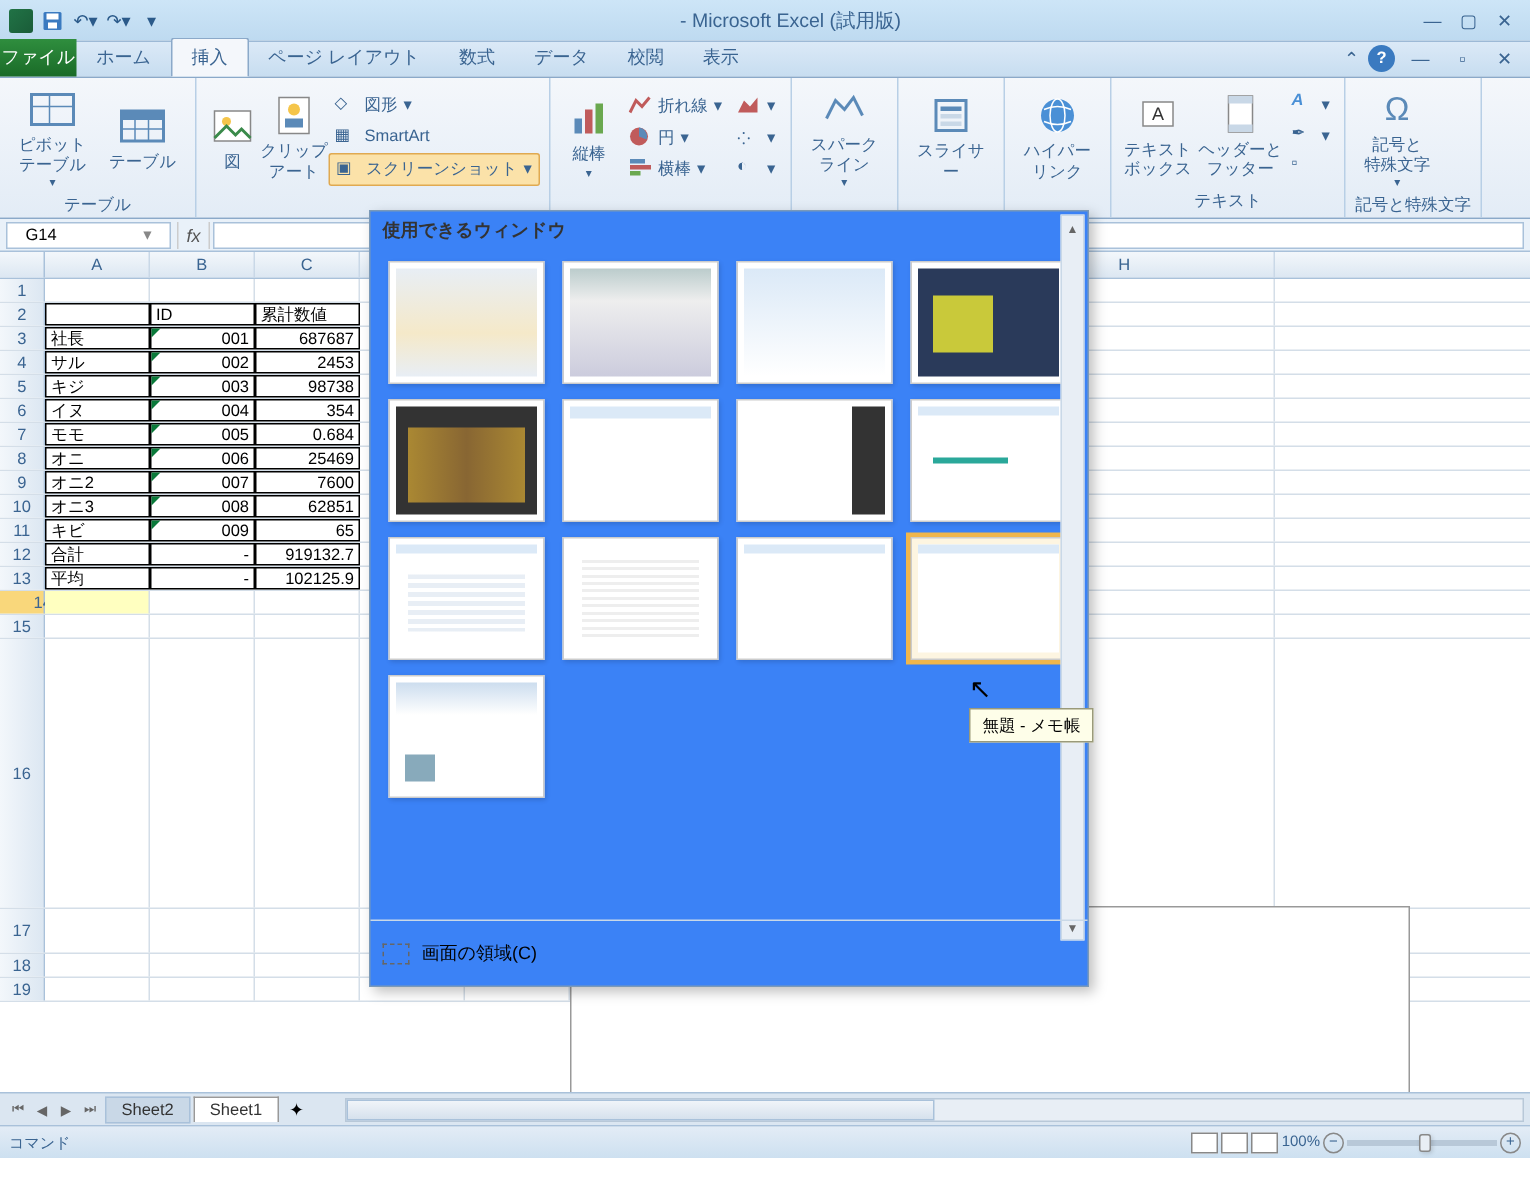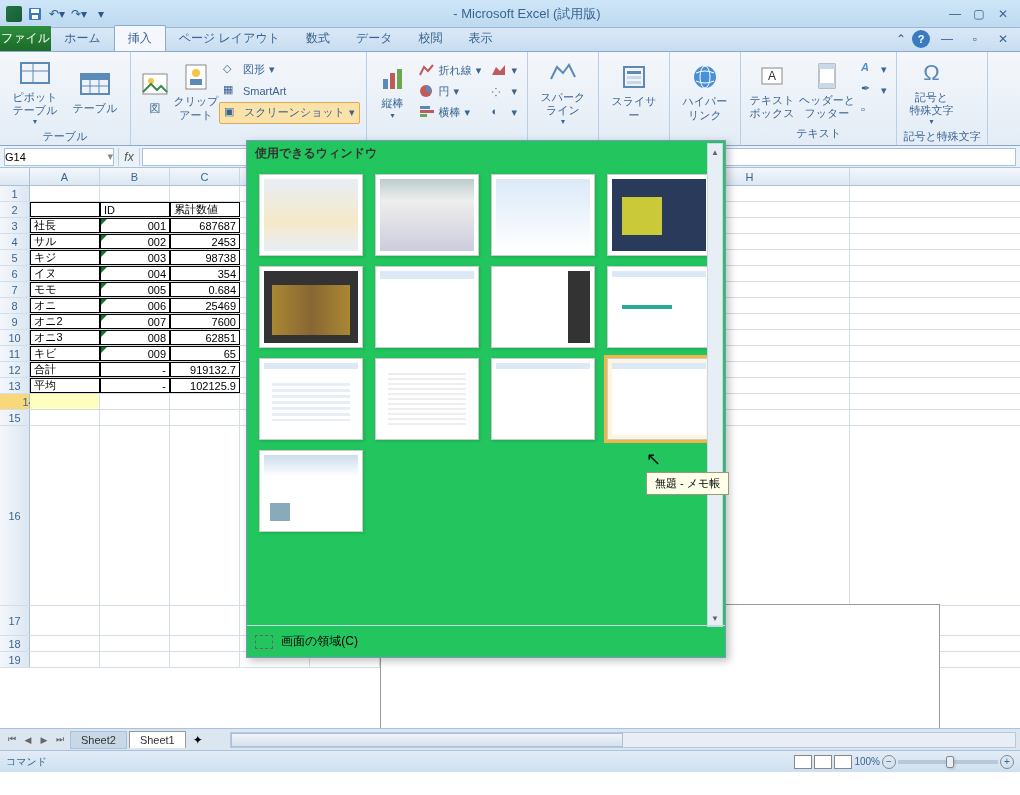--- a/index.html
+++ b/index.html
@@ -30,21 +30,21 @@
 .big-btn { display: flex; flex-direction: column; align-items: center; justify-content: center; width: 58px; cursor: pointer; padding: 2px; }
 .big-btn .ico { width: 32px; height: 32px; margin-bottom: 2px; display: flex; align-items: center; justify-content: center; }
 .big-btn .lbl { font-size: 11px; color: #3a6491; text-align: center; line-height: 1.2; }
 .small-btn { display: flex; align-items: center; gap: 4px; padding: 2px 4px; cursor: pointer; font-size: 11px; color: #3a6491; }
 .small-btn .ico { width: 16px; height: 16px; }
 .small-btn.active { background: #fbe2a9; border: 1px solid #e0a951; border-radius: 2px; }
 .vstack { display: flex; flex-direction: column; gap: 1px; }
 
 
 .formula-bar { height: 22px; background: #e9f1f9; border-bottom: 1px solid #a9c1da; display: flex; align-items: center; }
-.namebox { width: 110px; border: 1px solid #a9c1da; background: #fff; margin: 1px 4px; height: 18px; display: flex; align-items: center; padding: 0 0; font-size: 11px; }
+.namebox { width: 110px; border: 1px solid #a9c1da; background: #fff; margin: 1px 4px; height: 18px; display: flex; align-items: center; padding: 0 12px; font-size: 11px; }
 .namebox .dd { margin-left: auto; color: #888; }
 .fx-btn { width: 22px; height: 18px; display: flex; align-items: center; justify-content: center; font-style: italic; color: #555; cursor: pointer; border-left: 1px solid #ccc; border-right: 1px solid #ccc; }
 .formula-input { flex: 1; background: #fff; height: 18px; margin: 1px 4px 1px 2px; border: 1px solid #a9c1da; }
 
 
 .grid-area { position: relative; height: 560px; overflow: hidden; }
 .col-headers { display: flex; height: 18px; background: linear-gradient(#f3f7fb,#dce7f2); border-bottom: 1px solid #a9c1da; }
 .rowh-spacer { width: 30px; border-right: 1px solid #a9c1da; background: linear-gradient(#f3f7fb,#dce7f2); }
 .colh { width: 70px; text-align: center; font-size: 11px; color: #3a6491; border-right: 1px solid #c9d8e7; display: flex; align-items: center; justify-content: center; }
 .colh.sel { background: #f9d77b; }
@@ -74,29 +74,29 @@
 .hscroll-thumb { width: 50%; background: linear-gradient(#f0f4f9,#d6e1ed); border: 1px solid #a9c1da; }
 
 
 .statusbar { height: 22px; background: linear-gradient(#e3ecf6,#cde0f0); border-top: 1px solid #a9c1da; display: flex; align-items: center; padding: 0 6px; font-size: 10px; color: #3a6491; }
 .statusbar .right { margin-left: auto; display: flex; align-items: center; gap: 2px; }
 .view-btn { width: 18px; height: 14px; border: 1px solid #888; background: #fff; cursor: pointer; }
 .zoom-slider { width: 100px; height: 4px; background: #b8c8d8; position: relative; }
 .zoom-slider .thumb { position: absolute; left: 48%; top: -4px; width: 8px; height: 12px; background: #e8eef5; border: 1px solid #888; border-radius: 2px; }
 
 
-.screenshot-dd { position: absolute; left: 246px; top: 140px; width: 480px; height: 518px; background: #22c55e; border: 1px solid #7a99b8; box-shadow: 3px 3px 8px rgba(0,0,0,0.25); z-index: 100; }
+.screenshot-dd { position: absolute; left: 246px; top: 140px; width: 480px; height: 518px; background: #3b82f6; border: 1px solid #7a99b8; box-shadow: 3px 3px 8px rgba(0,0,0,0.25); z-index: 100; }
 .dd-header { padding: 4px 8px; font-weight: bold; font-size: 12px; color: #333; }
 .dd-thumbs { display: grid; grid-template-columns: repeat(4, 1fr); gap: 10px; padding: 8px 12px; }
 .thumb { width: 104px; height: 82px; background: #fff; border: 1px solid #ccc; box-shadow: 1px 1px 3px rgba(0,0,0,0.15); cursor: pointer; position: relative; overflow: hidden; }
 .thumb.sel { outline: 3px solid #f0b64c; background: #fdf5e1; }
 .thumb .mock { position: absolute; inset: 4px; }
 .dd-scroll { position: absolute; right: 2px; top: 2px; bottom: 30px; width: 16px; background: #e8eef5; border: 1px solid #c9d8e7; }
 .dd-scroll .up, .dd-scroll .dn { height: 16px; display: flex; align-items: center; justify-content: center; font-size: 8px; color: #666; }
-.dd-footer { position: absolute; bottom: 0; left: 0; right: 0; height: 32px; border-top: 1px solid #c9d8e7; display: flex; align-items: center; padding: 0 8px; gap: 8px; cursor: pointer; }
+.dd-footer { position: absolute; bottom: 0; left: 0; right: 0; height: 44px; border-top: 1px solid #c9d8e7; display: flex; align-items: center; padding: 0 8px; gap: 8px; cursor: pointer; }
 .dd-footer .ico { width: 18px; height: 14px; border: 1px dashed #666; }
 
 
 .tooltip { position: absolute; left: 646px; top: 472px; background: #fefee9; border: 1px solid #9a9a7a; padding: 3px 8px; font-size: 11px; z-index: 200; }
 .cursor { position: absolute; left: 646px; top: 448px; z-index: 201; font-size: 18px; pointer-events: none; }
 
 
 .embedded-chart { position: absolute; left: 380px; top: 436px; width: 560px; height: 280px; border: 1px solid #999; background: #fff; z-index: 5; }
 .bar-area { position: absolute; top: 100px; bottom: 55px; left: 30px; right: 10px; display: flex; align-items: flex-end; gap: 18px; justify-content: space-around; }
 

